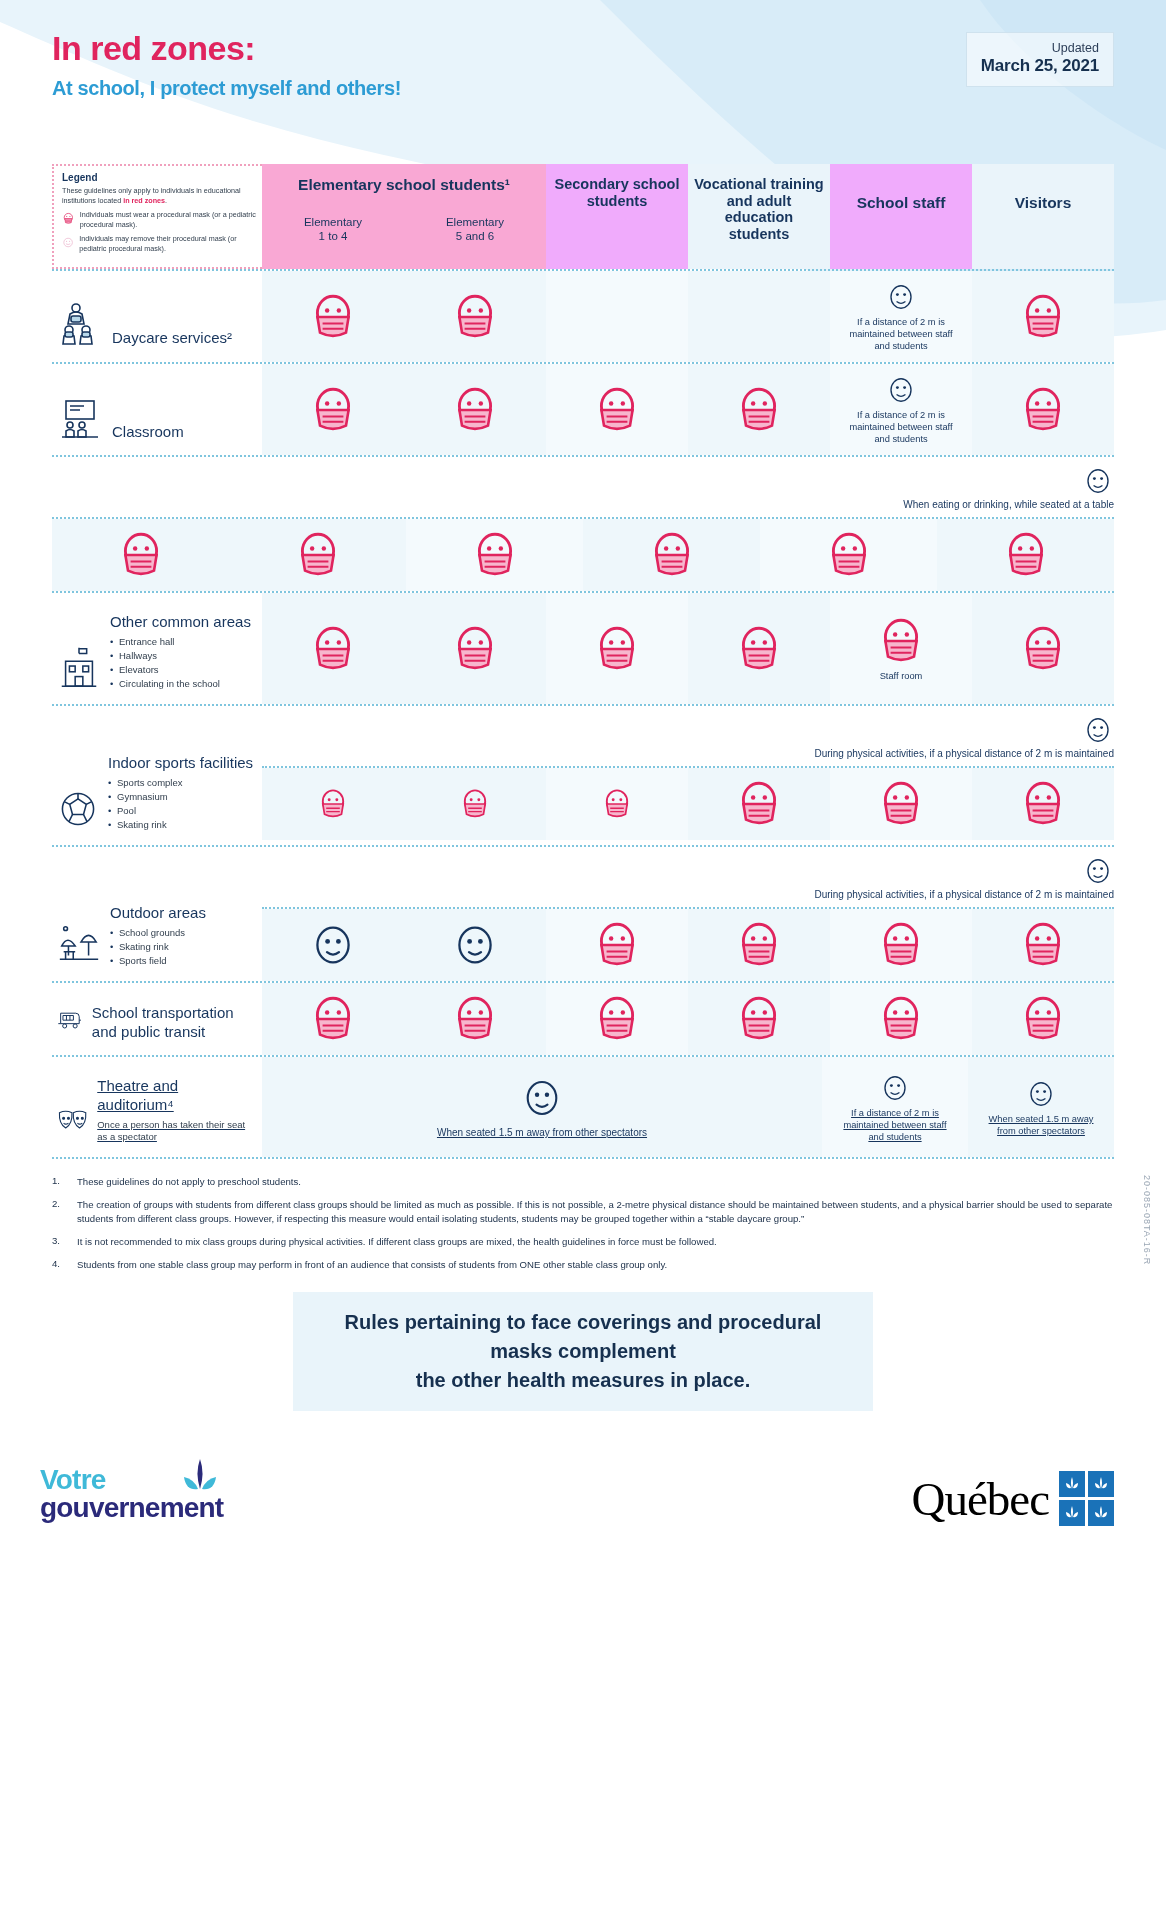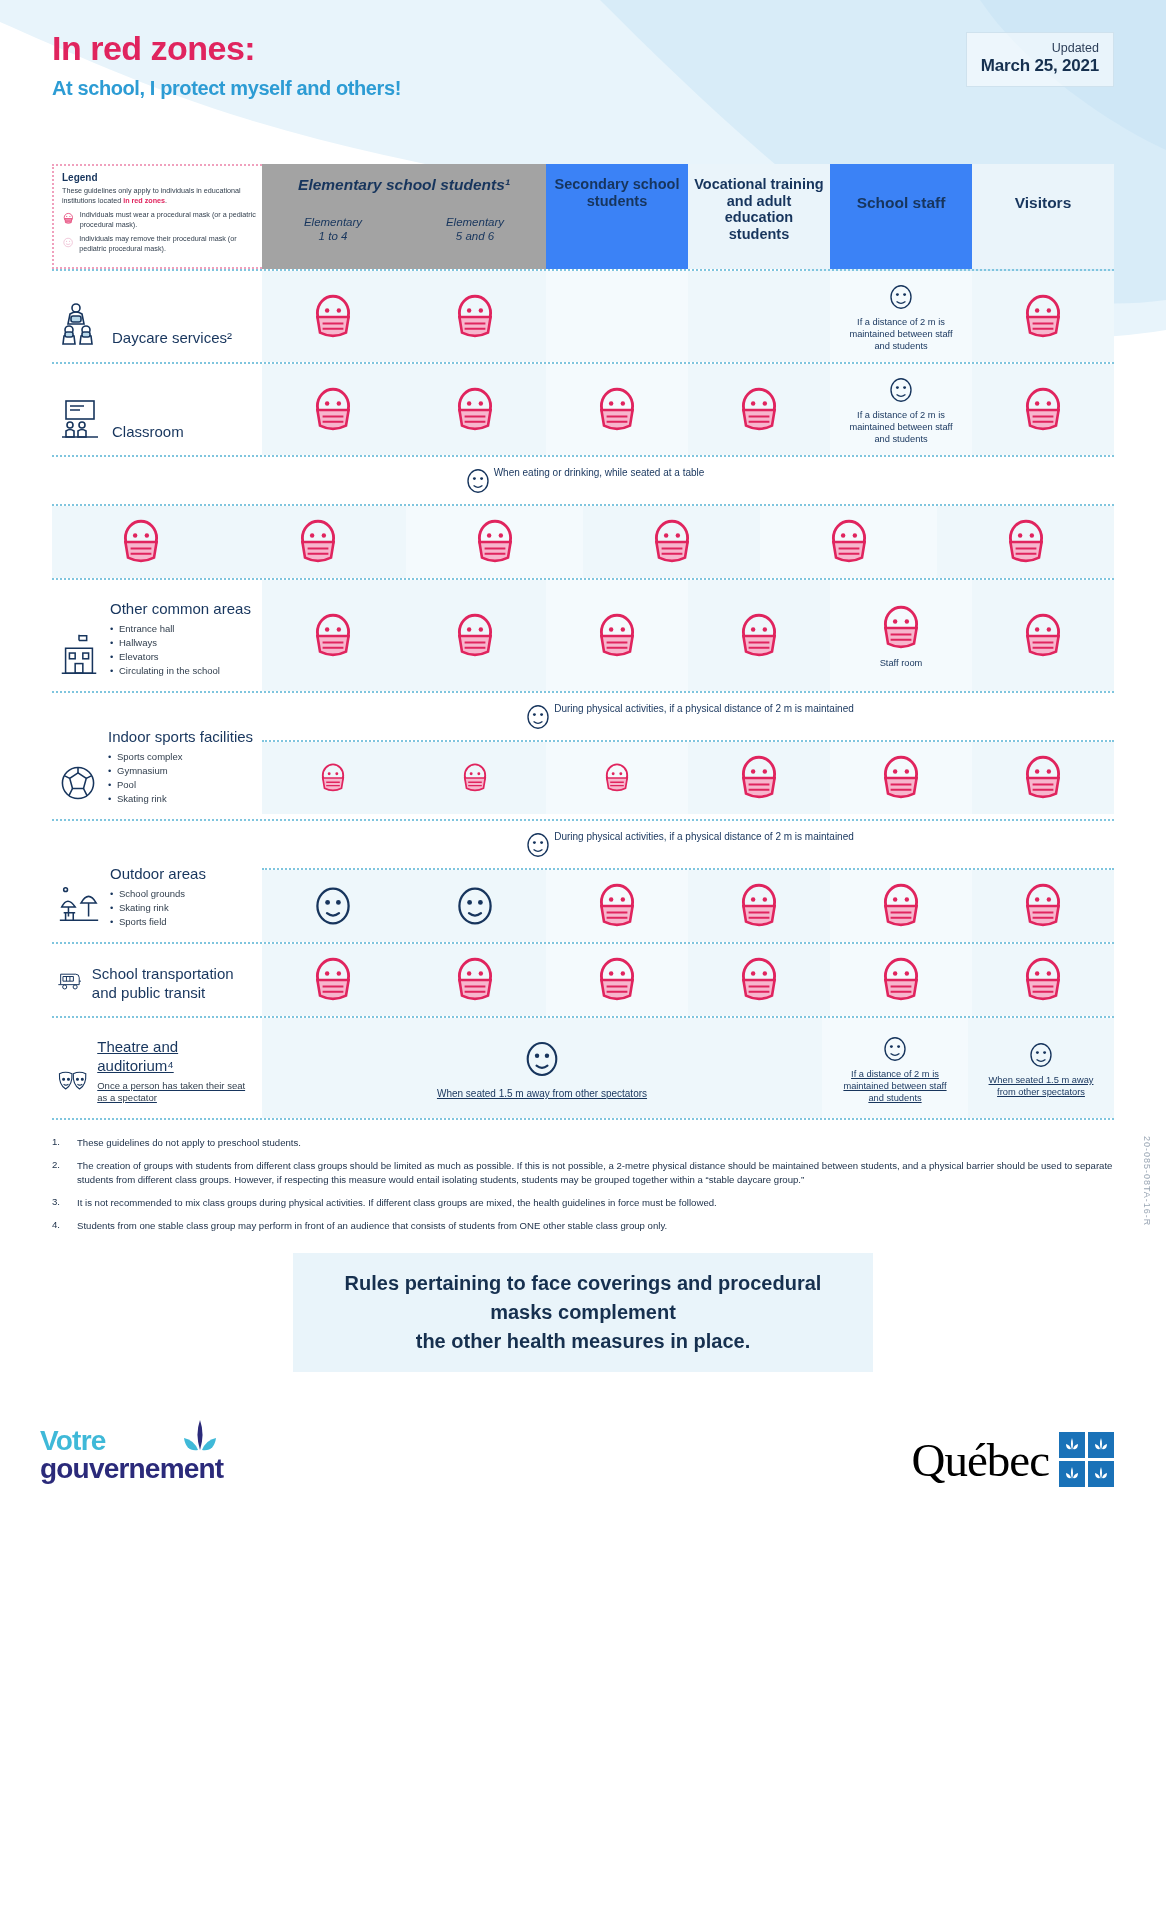--- a/index.html
+++ b/index.html
@@ -34,21 +34,21 @@
     font-size: 20px; font-weight: bold; color: #2d9cd4;
     margin-left: 52px; margin-top: 10px; letter-spacing: -0.4px; line-height: 1.15;
   }
 
   
   .table { margin: 14px 52px 0 52px; position: relative; }
   .row { display: flex; position: relative; }
   .col-label { width: 210px; flex: 0 0 210px; position: relative; }
   .col { flex: 1 1 0; position: relative; text-align: center; }
   .col.tint { background: #eaf4fa; }
-  .col.tint2 { background: #3b82f6; }
+  .col.tint2 { background: #f0abfc; }
 
   
   .header-row { min-height: 105px; }
   .legend-cell {
     padding: 6px 6px 4px 8px; text-align: left;
     border-left: 2.5px dotted #f0a0bd;
     border-top: 2.5px dotted #f0a0bd;
     border-bottom: 2.5px dotted #f0a0bd;
   }
   .legend-title { font-size: 10px; font-weight: bold; color: #17355d; margin-bottom: 3px; }
@@ -58,21 +58,21 @@
   .legend-item .ltext { font-size: 7.2px; line-height: 1.3; color: #33404f; }
 
   .chead {
     display: flex; flex-direction: column; align-items: center; justify-content: flex-start;
     padding-top: 12px; height: 100%;
   }
   .chead-main { font-size: 15.5px; font-weight: bold; color: #17355d; line-height: 1.15; }
   .chead-main.small { font-size: 14.5px; }
   .chead-sub { font-size: 11.5px; color: #17355d; line-height: 1.2; margin-top: 14px; }
   .elem-group {
-    flex: 2 2 0; display: flex; flex-direction: column; background: #a3a3a3; font-style: italic;
+    flex: 2 2 0; display: flex; flex-direction: column; background: #f9a8d4;
   }
   .elem-group-title { text-align: center; font-size: 15.5px; font-weight: bold; padding-top: 12px; color: #17355d; }
   .elem-subcols { display: flex; flex: 1; }
   .elem-subcol { flex: 1; text-align: center; padding-top: 14px; }
 
   
   .drow { display: flex; position: relative; border-top: 2.5px dotted #7fc5de; }
   .rowlabel {
     width: 210px; flex: 0 0 210px;
     display: flex; align-items: flex-end; gap: 8px;
@@ -89,21 +89,21 @@
   .cell {
     flex: 1 1 0; display: flex; flex-direction: column; align-items: center; justify-content: center;
     padding: 10px 4px; position: relative;
   }
   .cell.tint { background: #eef7fb; }
   .cell.tint-a { background: #f4fafd; }
   .cell .ctext { font-size: 9.3px; line-height: 1.3; color: #17355d; text-align: center; margin-top: 3px; max-width: 120px; }
 
   
   .banner {
-    display: flex; flex-direction: row; align-items: flex-start; justify-content: center;
+    display: flex; flex-direction: column; align-items: flex-end; justify-content: center;
     padding: 8px 0 7px 0; border-bottom: 2.5px dotted #7fc5de;
   }
   .banner .btext { font-size: 10px; color: #17355d; margin-top: 2px; }
   .subgrid { display: flex; }
 
   
   .footnotes { margin: 16px 52px 0 52px; }
   .fn { display: flex; gap: 9px; margin-bottom: 9px; }
   .fn .num { width: 16px; flex: 0 0 16px; font-size: 9.6px; color: #21344d; }
   .fn .body { font-size: 9.6px; line-height: 1.45; color: #21344d; }

